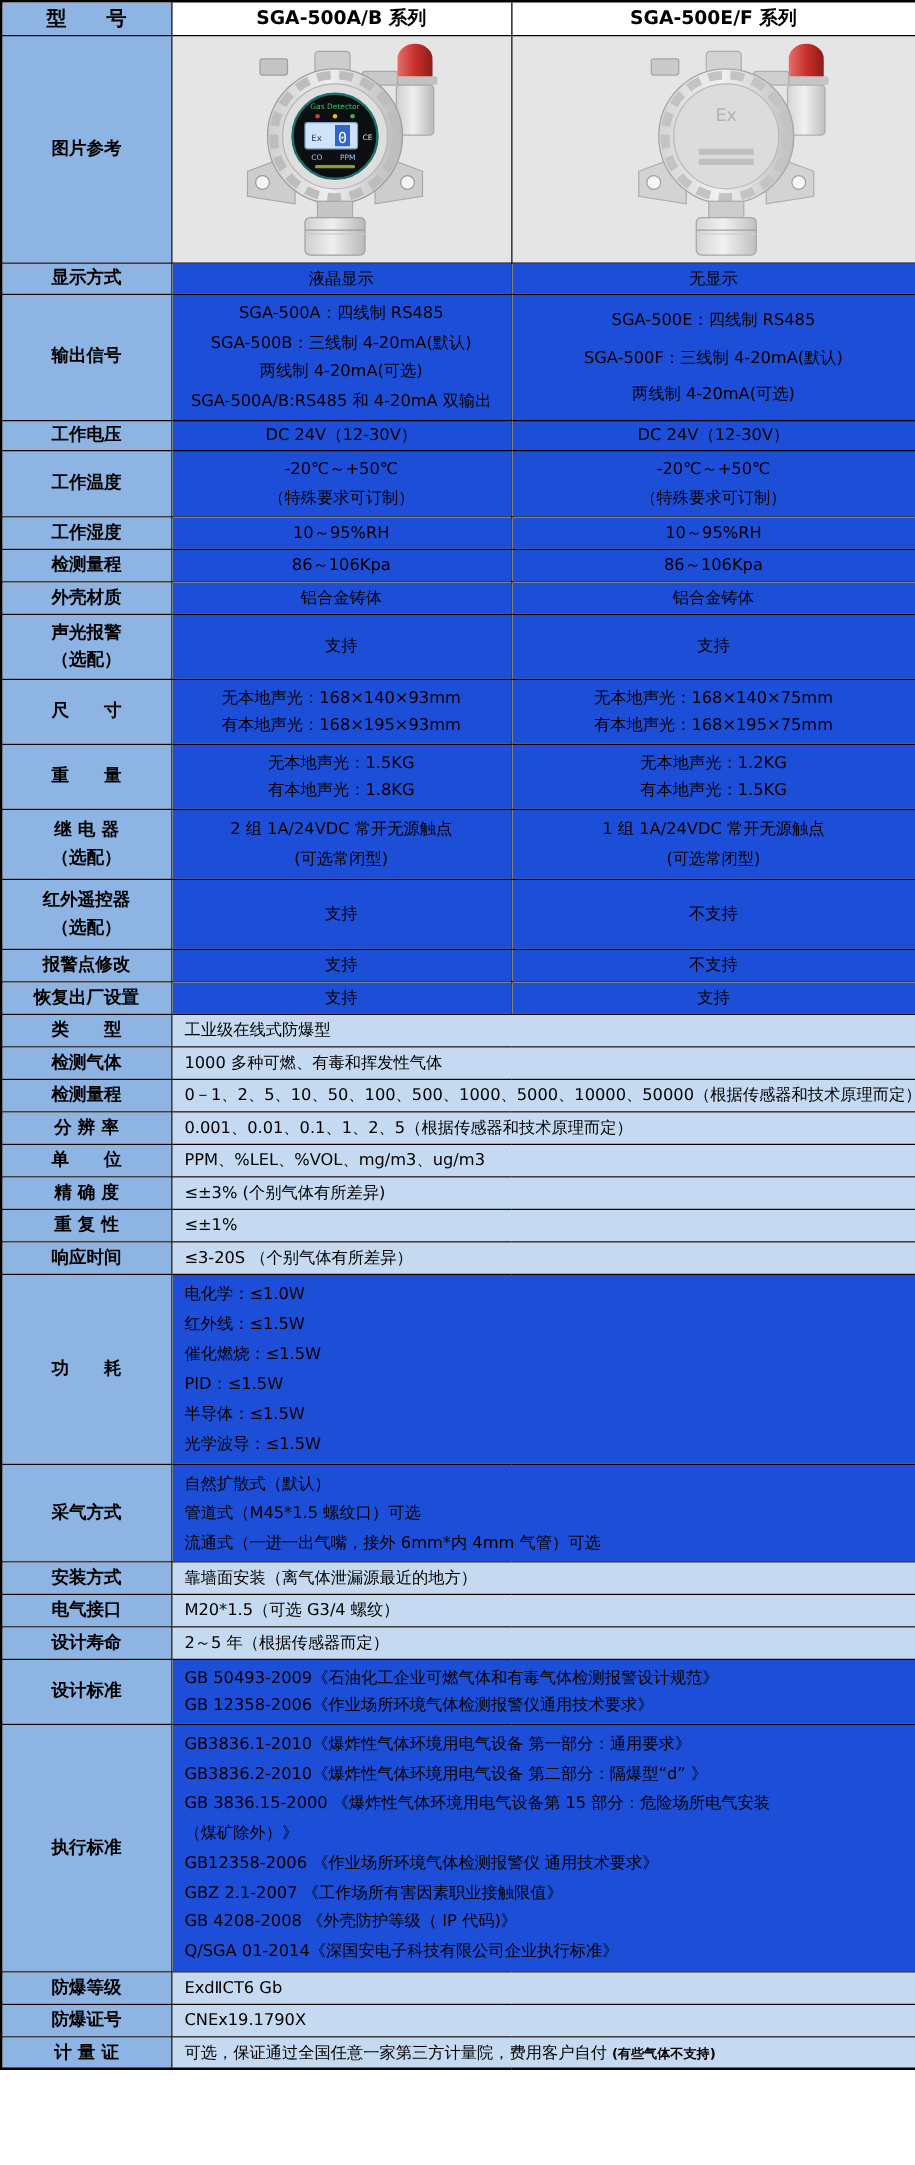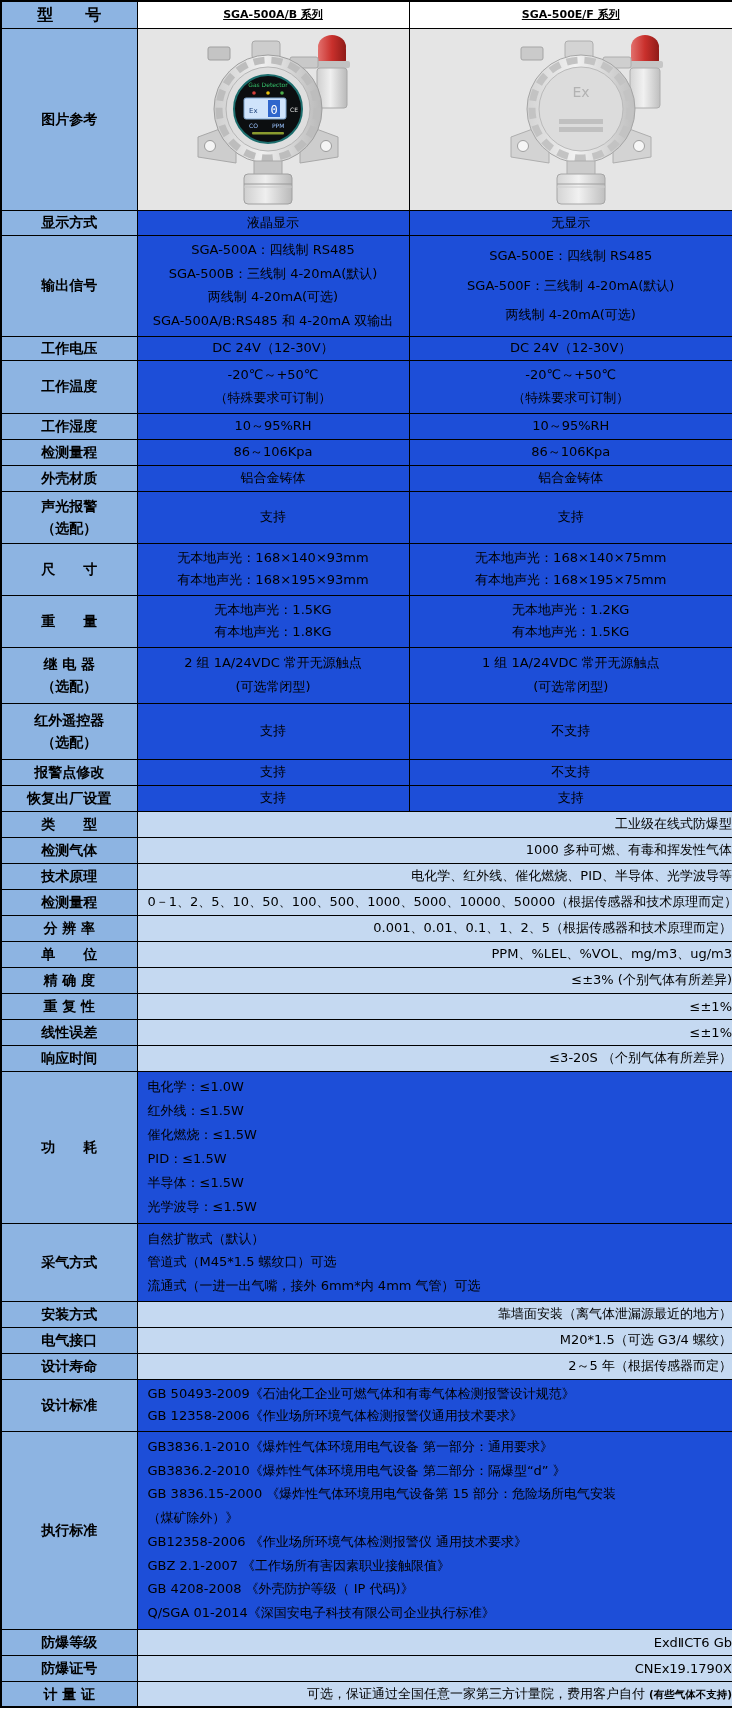--- a/index.html
+++ b/index.html
@@ -1,22 +1,22 @@
 <!DOCTYPE html>
 <html><head>
 <meta charset="utf-8">
 <style>
   html,body{margin:0;padding:0;background:#fff;}
   body{width:732px;font-family:"DejaVu Sans","Liberation Sans",sans-serif;color:#000;}
   table.spec{border-collapse:collapse;table-layout:fixed;width:732px;border:2px solid #000;}
   td{border:1px solid #000;padding:0;vertical-align:middle;overflow:hidden;}
   td.lbl{background:#8DB4E2;text-align:center;font-weight:bold;font-size:14px;line-height:1.6;}
-  td.head{background:#FFFFFF;text-align:center;font-weight:bold;font-size:11px;text-decoration:underline;}
+  td.head{background:#FFFFFF;text-align:center;font-weight:bold;font-size:15px;}
   td.val{background:#1d4ed8;text-align:center;font-size:13px;}
-  td.spanv{background:#C5D9F1;text-align:right;font-size:13px;padding-left:10px;white-space:nowrap;}
+  td.spanv{background:#C5D9F1;text-align:left;font-size:13px;padding-left:10px;white-space:nowrap;}
   td.imgcell{background:#e5e5e5;text-align:center;vertical-align:middle;}
   .fill{display:flex;flex-direction:column;justify-content:space-evenly;}
   .fill.left{align-items:flex-start;padding-left:10px;text-align:left;}
   .note{font-size:10.5px;font-weight:bold;margin-left:4px;}
   .tight{font-size:12.3px;}
   svg{display:block;margin:0 auto;}
 </style>
 </head>
 <body>
 
@@ -288,24 +288,20 @@
   <tr style="height:26px">
     <td class="lbl">类　　型</td>
     <td class="spanv" colspan="2">工业级在线式防爆型</td>
   </tr>
 
   <tr style="height:26px">
     <td class="lbl">检测气体</td>
     <td class="spanv" colspan="2">1000 多种可燃、有毒和挥发性气体</td>
   </tr>
 
-  <tr style="height:26px">
-    <td class="lbl">技术原理</td>
-    <td class="spanv" colspan="2">电化学、红外线、催化燃烧、PID、半导体、光学波导等</td>
-  </tr>
 
   <tr style="height:26px">
     <td class="lbl">检测量程</td>
     <td class="spanv tight" colspan="2">0－1、2、5、10、50、100、500、1000、5000、10000、50000（根据传感器和技术原理而定）</td>
   </tr>
 
   <tr style="height:26px">
     <td class="lbl">分 辨 率</td>
     <td class="spanv" colspan="2">0.001、0.01、0.1、1、2、5（根据传感器和技术原理而定）</td>
   </tr>
@@ -318,24 +314,20 @@
   <tr style="height:26px">
     <td class="lbl">精 确 度</td>
     <td class="spanv" colspan="2">≤±3% (个别气体有所差异)</td>
   </tr>
 
   <tr style="height:26px">
     <td class="lbl">重 复 性</td>
     <td class="spanv" colspan="2">≤±1%</td>
   </tr>
 
-  <tr style="height:26px">
-    <td class="lbl">线性误差</td>
-    <td class="spanv" colspan="2">≤±1%</td>
-  </tr>
 
   <tr style="height:26px">
     <td class="lbl">响应时间</td>
     <td class="spanv" colspan="2">≤3-20S （个别气体有所差异）</td>
   </tr>
 
   <tr style="height:152px">
     <td class="lbl">功　　耗</td>
     <td class="val" colspan="2">
       <div class="fill left" style="height:150px">

